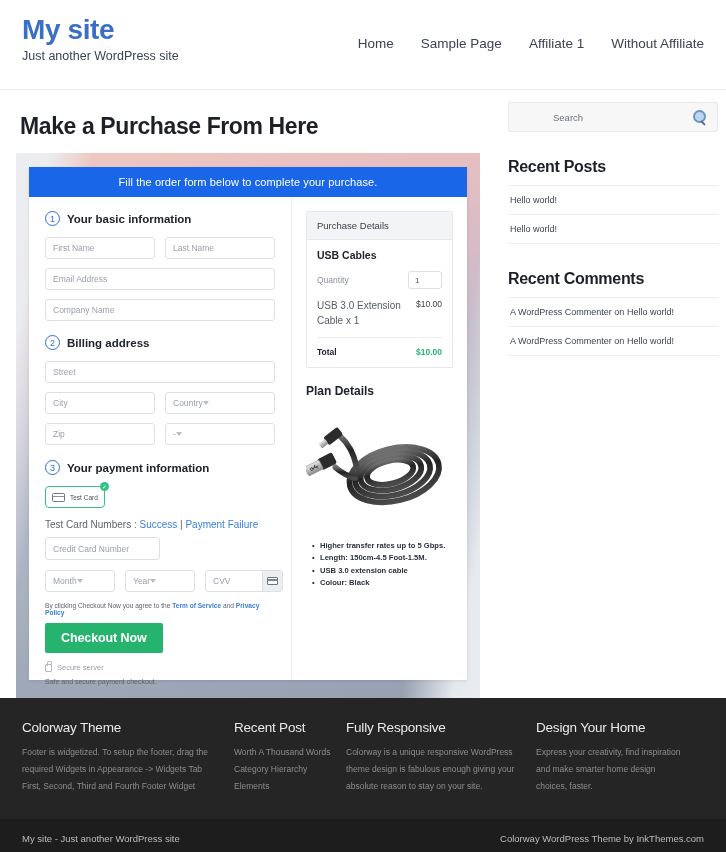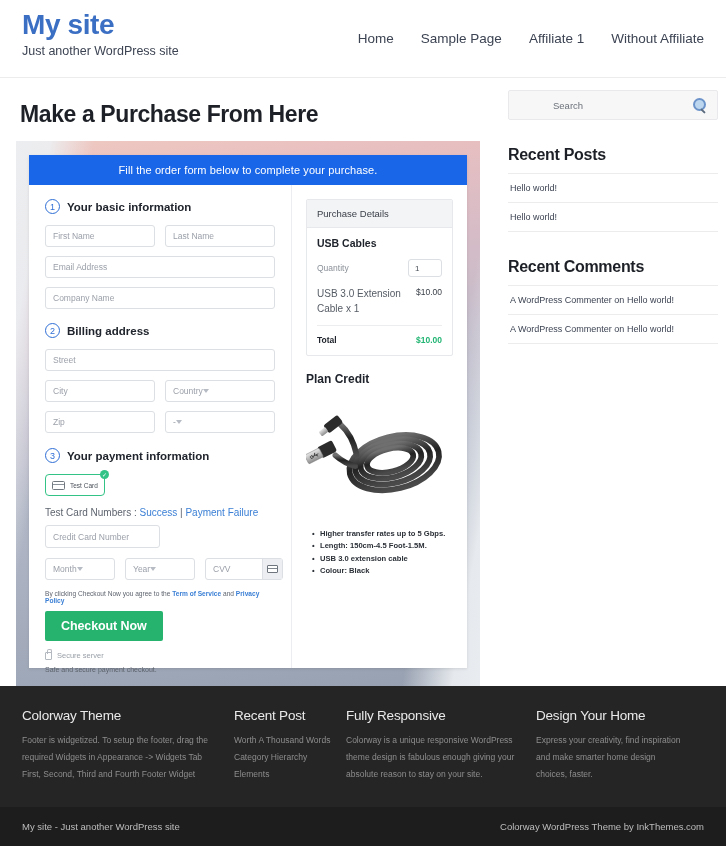--- a/index.html
+++ b/index.html
@@ -5,22 +5,22 @@
   * { box-sizing: border-box; margin: 0; padding: 0; }
   html, body {
     width: 726px; height: 852px;
     font-family: "Liberation Sans", sans-serif;
     background: #ffffff;
     overflow: hidden;
   }
 
   
   .site-header {
-    height: 78px;
-    padding: 0 22px;
+    height: 90px;
+    padding: 5px 22px;
     display: flex;
     align-items: flex-start;
     justify-content: space-between;
     border-bottom: 1px solid #ececec;
     position: relative;
   }
   .brand { padding-top: 10px; }
   .site-title {
     font-size: 28px;
     font-weight: bold;
@@ -556,21 +556,21 @@
                   <span class="line-desc">USB 3.0 Extension Cable x 1</span>
                   <span class="line-amt">$10.00</span>
                 </div>
                 <div class="total-row">
                   <span class="total-label">Total</span>
                   <span class="total-amt">$10.00</span>
                 </div>
               </div>
             </div>
 
-            <div class="plan-title">Plan Credit</div>
+            <div class="plan-title">Plan Details</div>
 
             <div class="cable-img">
               <svg viewBox="0 0 180 130" width="100%" height="100%" preserveAspectRatio="xMidYMid meet">
                 <defs>
                   <linearGradient id="braid" x1="0" y1="0" x2="0" y2="1">
                     <stop offset="0%" stop-color="#6f6f6f"></stop>
                     <stop offset="45%" stop-color="#222"></stop>
                     <stop offset="100%" stop-color="#4a4a4a"></stop>
                   </linearGradient>
                   <linearGradient id="metal" x1="0" y1="0" x2="0" y2="1">

